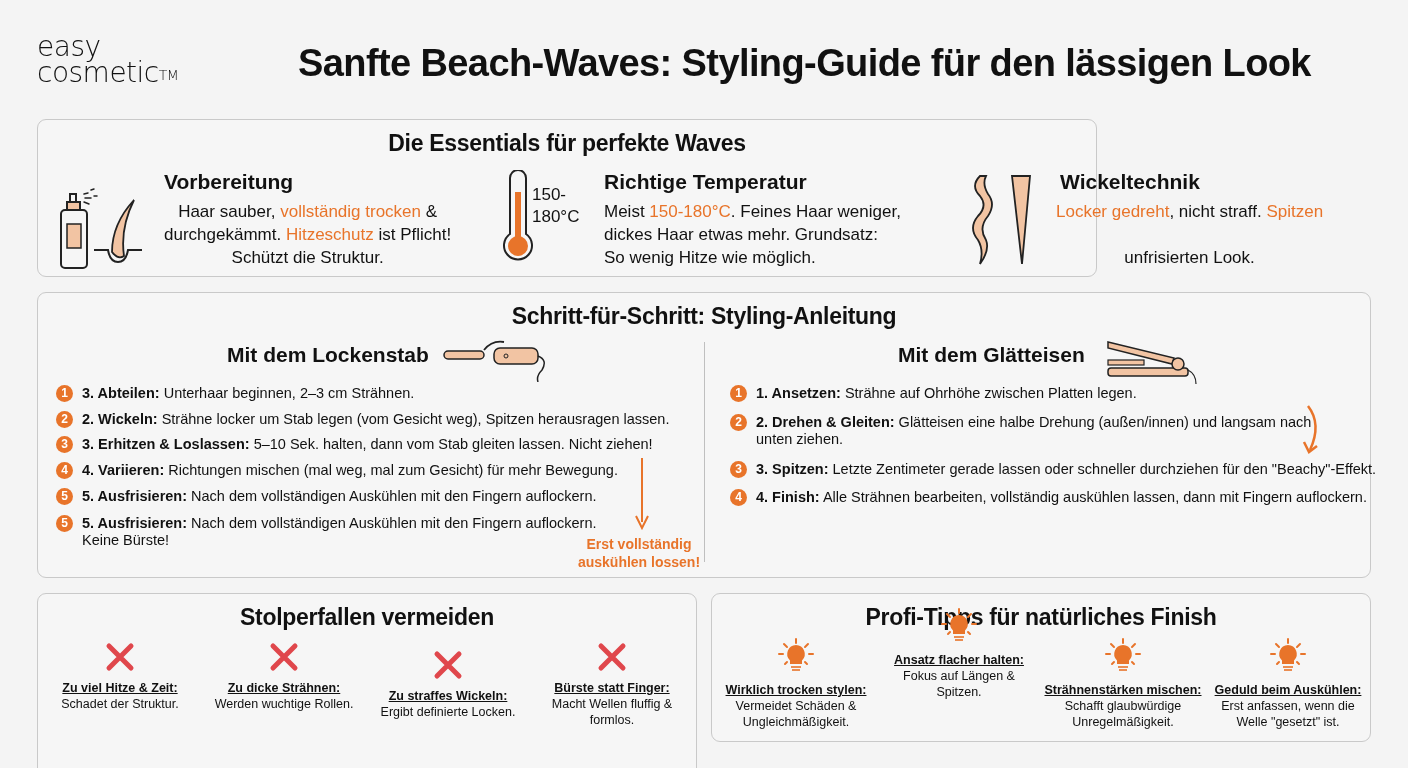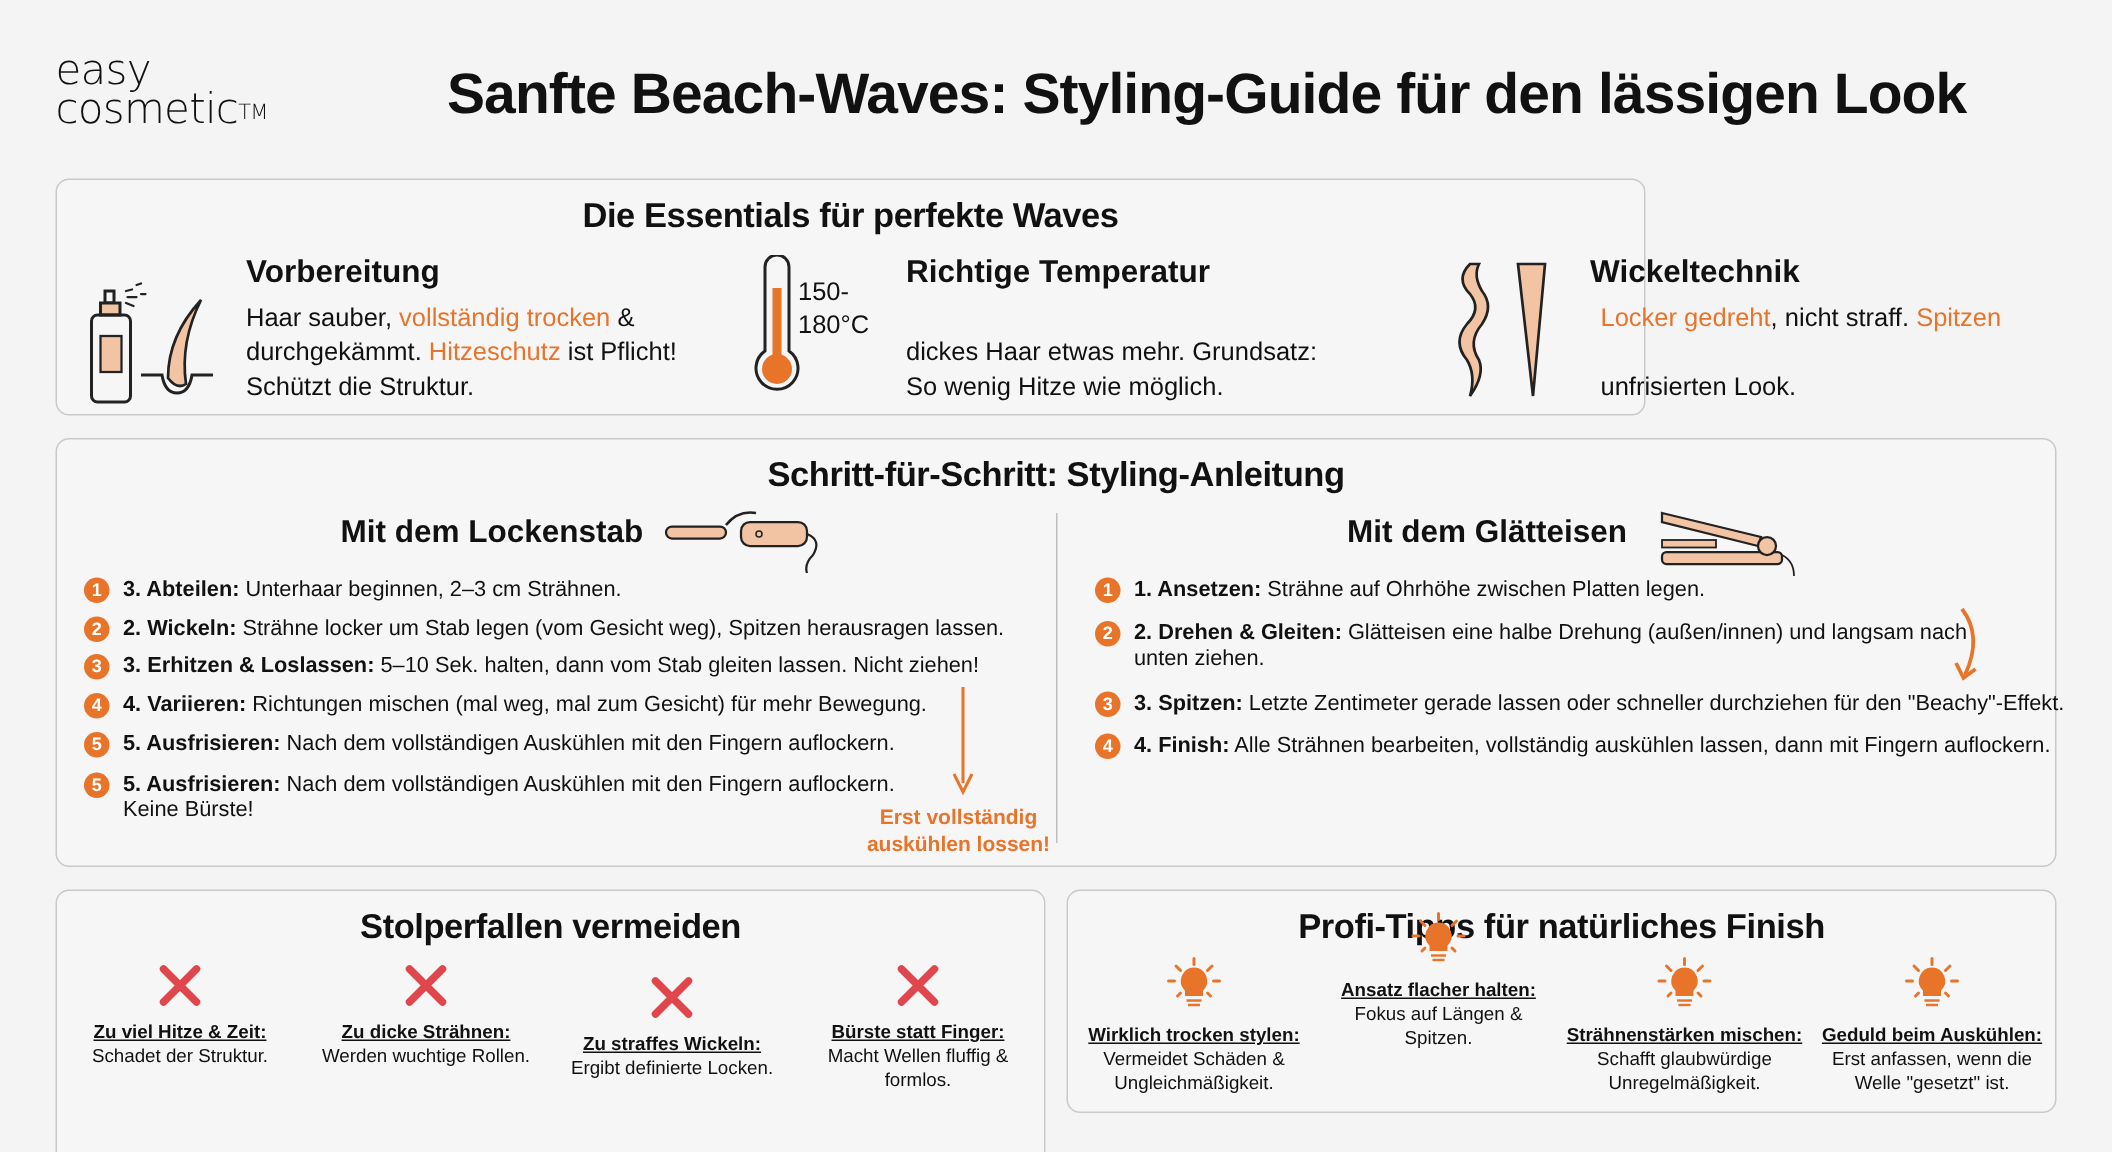--- a/index.html
+++ b/index.html
@@ -31,21 +31,21 @@
 
 <div class="logo">
   <div>easy</div>
   <div><span>cosmetic</span><sup>TM</sup></div>
 </div>
 <h1 class="main-title">Sanfte Beach-Waves: Styling-Guide für den lässigen Look</h1>
 
 <section class="panel" style="left:37px; top:119px; width:1060px; height:158px;">
   <div class="panel-title" style="top:10px;">Die Essentials für perfekte Waves</div>
 
-  <div class="ess-item" style="left:20px; width:450px;">
+  <div class="ess-item" style="left:20px; width:450px;text-align:center;">
     <svg class="icon" width="110" height="100" viewBox="0 0 110 100" style="left:0; top:2px;">
       <rect x="12" y="22" width="6" height="8" fill="none" stroke="#222" stroke-width="2"></rect>
       <rect x="9" y="30" width="13" height="8" fill="#f2c4a3" stroke="#222" stroke-width="2"></rect>
       <rect x="3" y="38" width="26" height="58" rx="4" fill="none" stroke="#222" stroke-width="2"></rect>
       <rect x="9" y="52" width="14" height="24" fill="#f2c4a3" stroke="#222" stroke-width="1.5"></rect>
       <g stroke="#222" stroke-width="1.5" stroke-linecap="round">
           <line x1="26" y1="22" x2="30" y2="21"></line>
           <line x1="27" y1="26" x2="33" y2="26"></line>
           <line x1="26" y1="30" x2="31" y2="32"></line>
           <line x1="33" y1="18" x2="36" y2="17"></line>
@@ -67,33 +67,33 @@
       <path d="M10 8 a8 8 0 0 1 16 0 V64 a14 14 0 1 1 -16 0 Z" fill="#f6f6f6" stroke="#222" stroke-width="2"></path>
       <rect x="15" y="22" width="6" height="50" fill="#e8742a"></rect>
       <circle cx="18" cy="76" r="10" fill="#e8742a"></circle>
     </svg>
     <div style="position:absolute; left:32px; top:14px; font-size:17px; line-height:22px;">
       <div>150-</div>
       <div>180°C</div>
     </div>
     <h3 style="left:104px; top:0;">Richtige Temperatur</h3>
     <p style="left:104px; top:30px;">
-      <br>
+      <span class="line"><span>Meist </span><span class="hl">150-180°C</span><span>. Feines Haar weniger,</span></span><br>
       <span class="line"><span>dickes Haar etwas mehr. Grundsatz:</span></span><br>
       <span class="line"><span>So wenig Hitze wie möglich.</span></span>
     </p>
   </div>
 
   <div class="ess-item" style="left:928px; width:400px;">
     <svg class="icon" width="70" height="100" viewBox="0 0 70 100" style="left:0; top:0;">
       <path d="M14 6 Q4 16 14 26 Q22 36 12 46 Q2 58 12 70 Q18 80 14 94 Q24 80 20 70 Q12 58 22 46 Q30 34 22 24 Q16 14 20 6 Z" fill="#f2c4a3" stroke="#222" stroke-width="1.8"></path>
       <path d="M46 6 H64 L56 94 Z" fill="#f2c4a3" stroke="#222" stroke-width="1.8"></path>
     </svg>
     <h3 style="left:94px; top:0;">Wickeltechnik</h3>
-    <p style="left:101px; top:30px;">
+    <p style="left:90px; top:30px;text-align:center;">
       <span class="line"><span class="hl">Locker gedreht</span><span>, nicht straff. </span><span class="hl">Spitzen</span></span><br>
       <br>
       <span class="line"><span>unfrisierten Look.</span></span>
     </p>
   </div>
 </section>
 
 <section class="panel" style="left:37px; top:292px; width:1334px; height:286px;">
   <div class="panel-title" style="top:10px;">Schritt-für-Schritt: Styling-Anleitung</div>
 </section>

